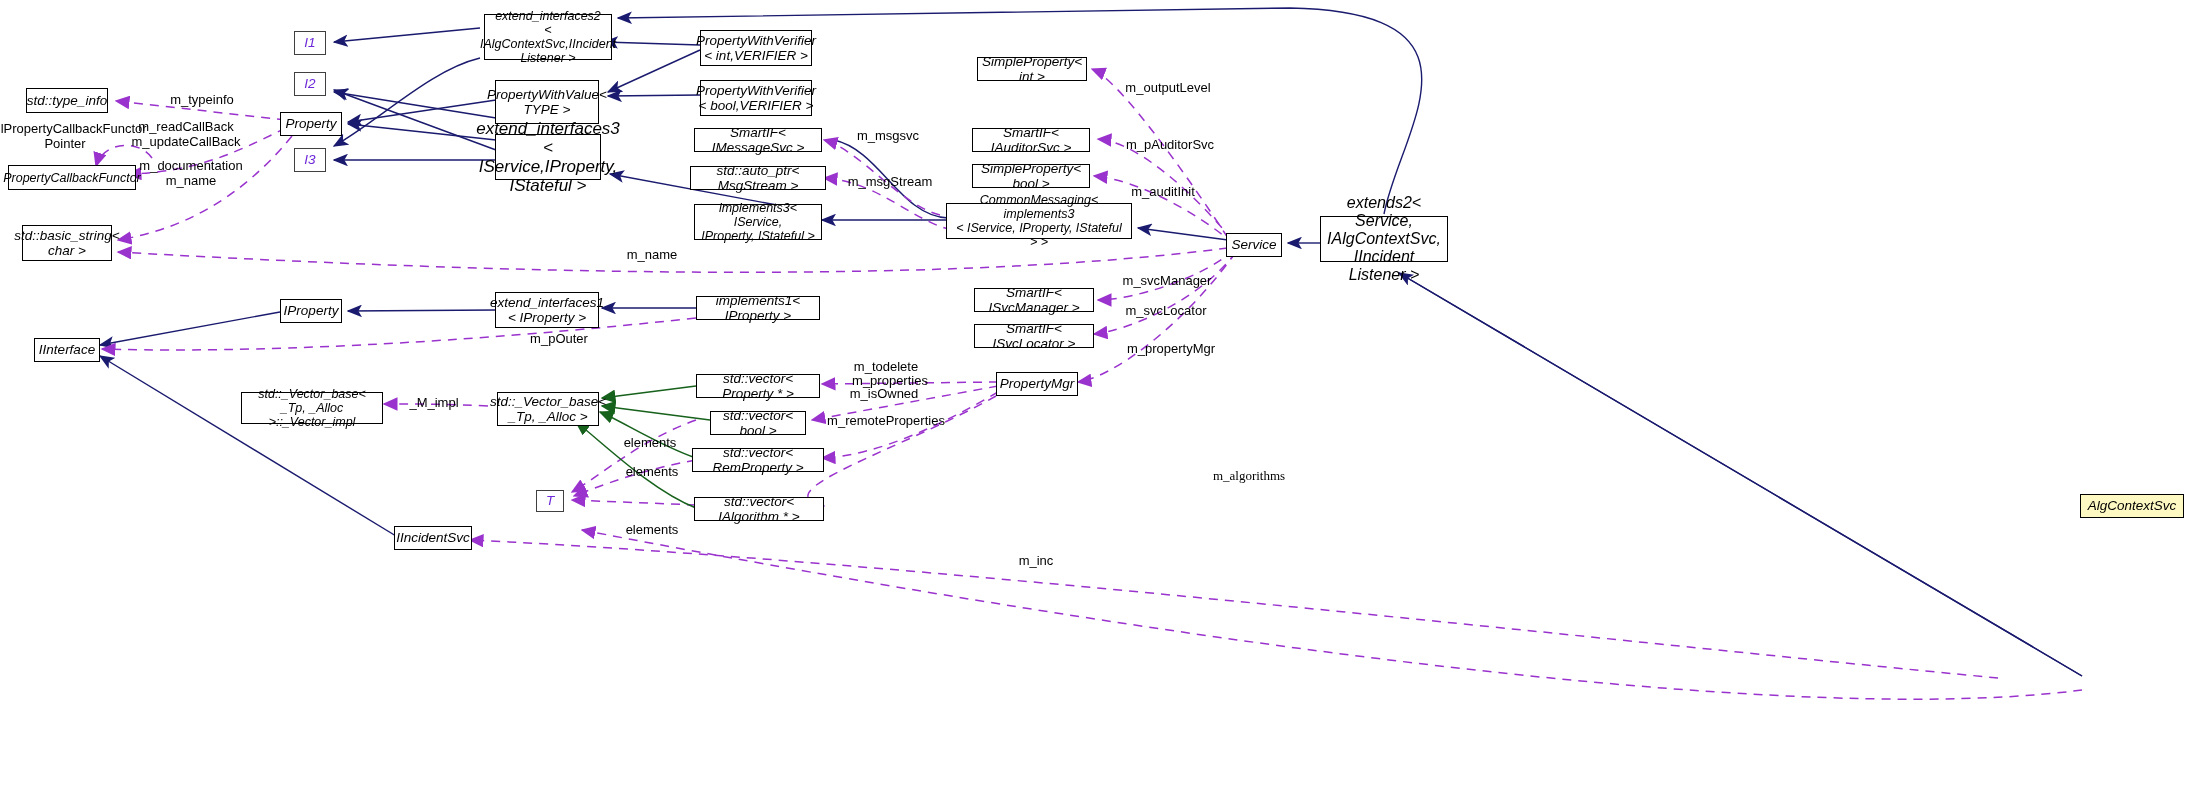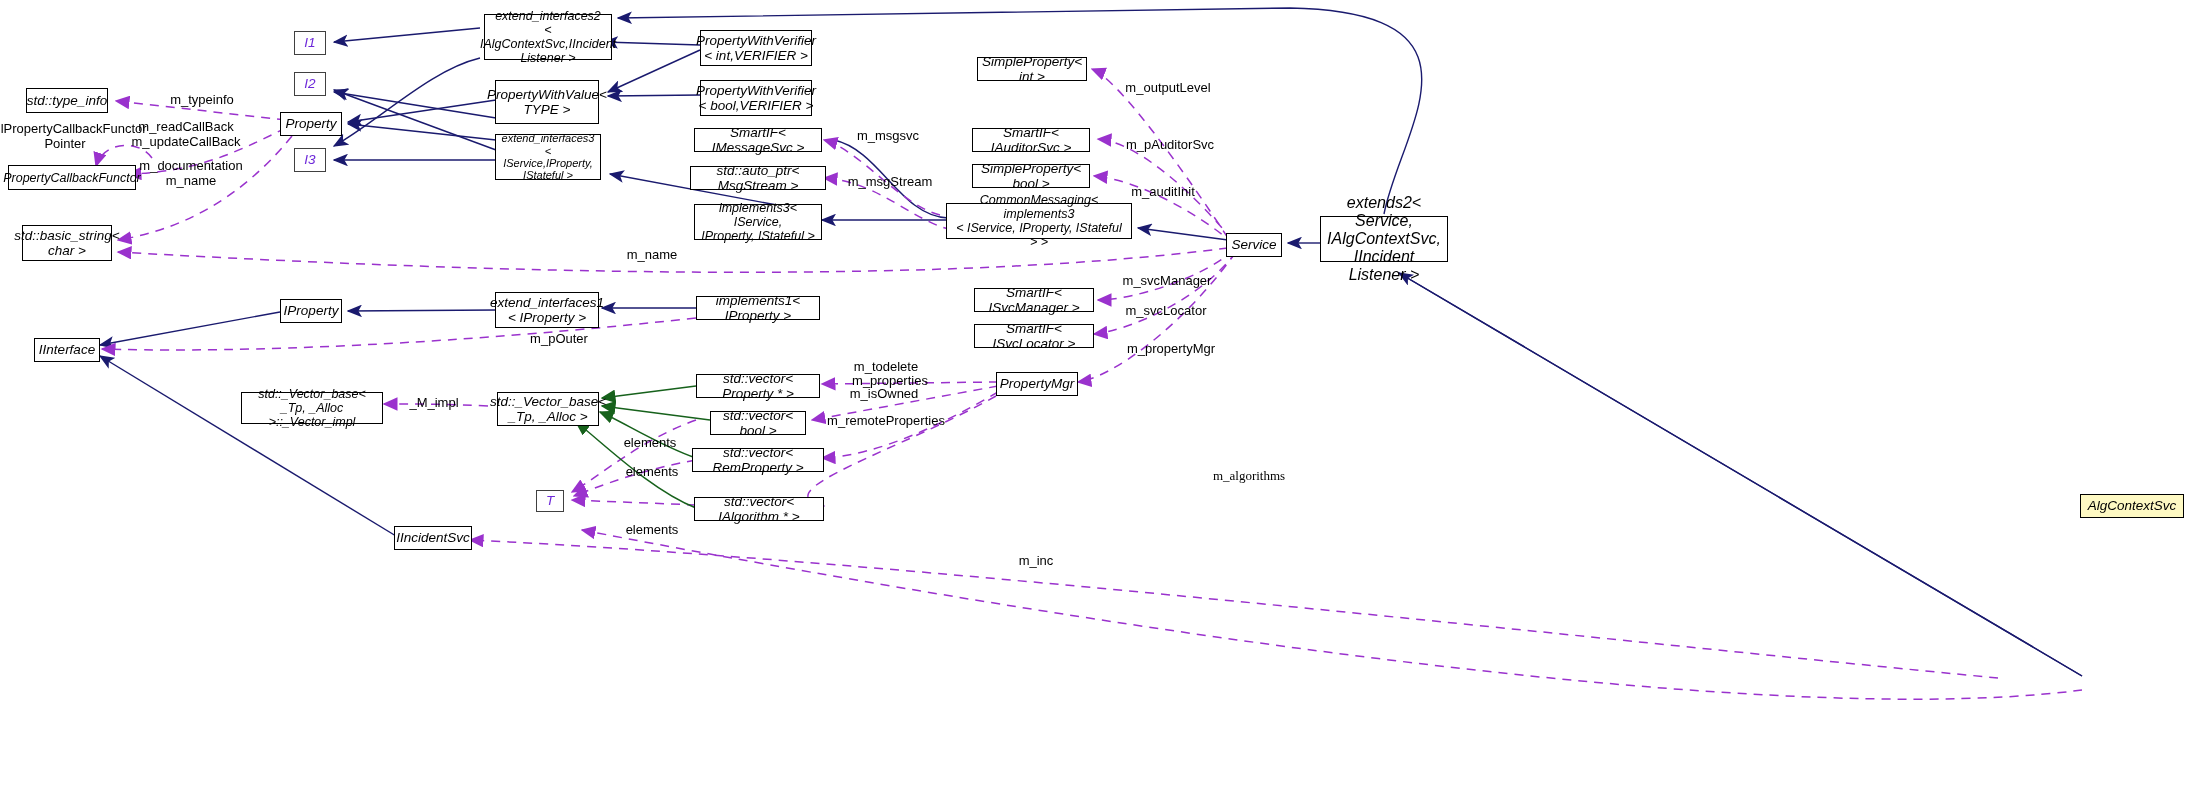--- a/index.html
+++ b/index.html
@@ -121,21 +121,21 @@
   <div class="node" style="left:22px;top:225px;width:90px;height:36px;">std::basic_string&lt;
 char &gt;</div>
 
   <div class="node" style="left:484px;top:14px;width:128px;height:46px;font-size:12.5px;">extend_interfaces2
 &lt; IAlgContextSvc,IIncident
 Listener &gt;</div>
 
   <div class="node" style="left:495px;top:80px;width:104px;height:44px;">PropertyWithValue&lt;
 TYPE &gt;</div>
 
-  <div class="node" style="left:495px;top:134px;width:106px;height:46px;font-size:11px;">extend_interfaces3
+  <div class="node" style="left:495px;top:134px;width:106px;height:46px;font-size:17px;">extend_interfaces3
 &lt; IService,IProperty,
 IStateful &gt;</div>
 
   <div class="node" style="left:700px;top:30px;width:112px;height:36px;">PropertyWithVerifier
 &lt; int,VERIFIER &gt;</div>
   <div class="node" style="left:700px;top:80px;width:112px;height:36px;">PropertyWithVerifier
 &lt; bool,VERIFIER &gt;</div>
 
   <div class="node" style="left:694px;top:128px;width:128px;height:24px;">SmartIF&lt; IMessageSvc &gt;</div>
   <div class="node" style="left:690px;top:166px;width:136px;height:24px;">std::auto_ptr&lt; MsgStream &gt;</div>

